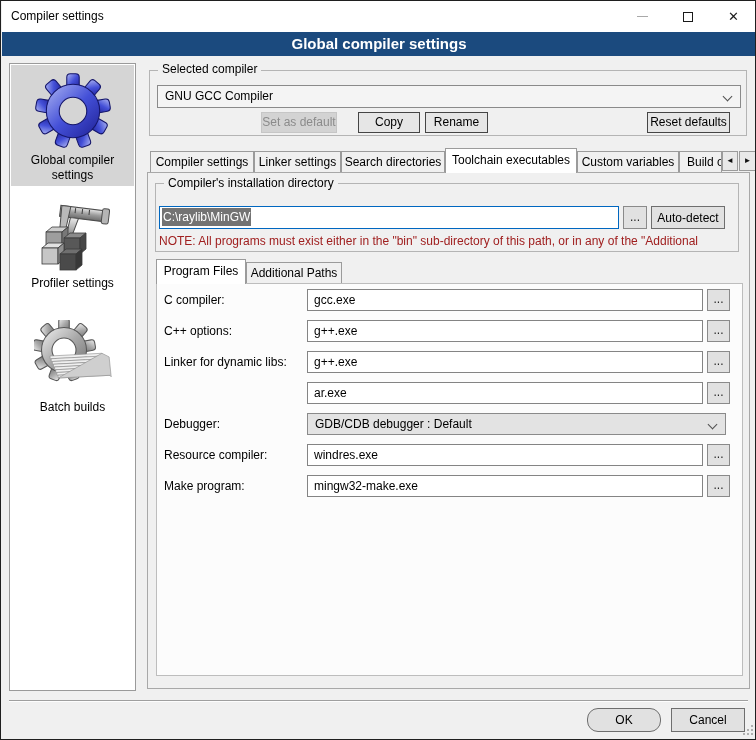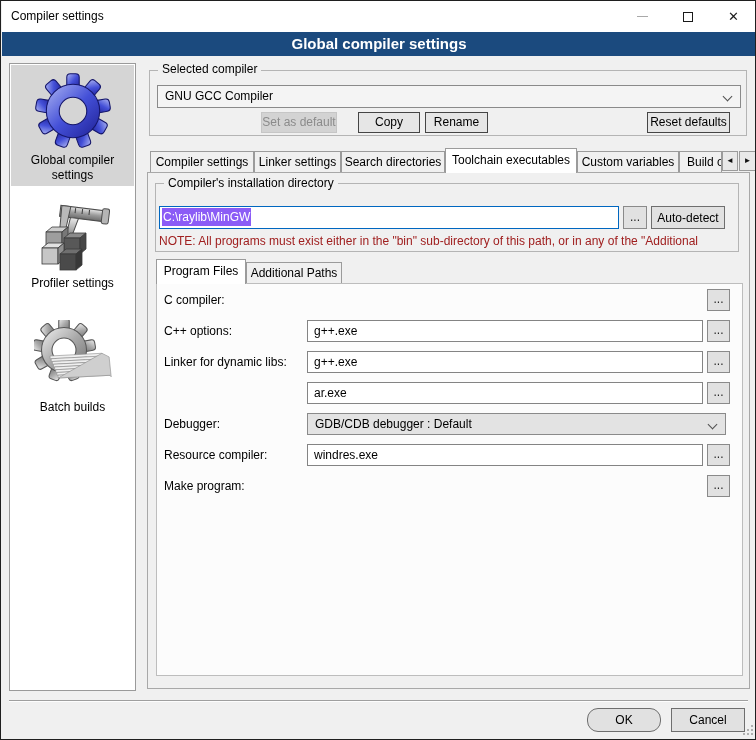--- a/index.html
+++ b/index.html
@@ -54,21 +54,21 @@
   .tab.inactive { top:3px; height:21px; line-height:21px; }
   .tab.active { top:0; height:25px; line-height:23px; background:#fff; z-index:3; }
   .tab-arrow { position:absolute; top:3px; width:16px; height:20px; background:#e9e9e9;
                border:1px solid #9b9b9b; text-align:center; line-height:18px; font-size:8px; color:#111; }
 
   
   .page { background:#f0f0f0; border:1px solid #a8a8a8; }
   .innerpage { background:#fcfcfc; border:1px solid #bdbdbd; }
 
   .note { color:#a02020; white-space:nowrap; overflow:hidden; }
-  .dirsel { background:#8b5cf6; color:#fff; padding:2px 1px; }
+  .dirsel { background:#737373; color:#fff; padding:2px 1px; }
   .dirbox { background:#fff; border:1px solid #0067c0; line-height:21px; padding-left:2px;
             overflow:hidden; white-space:nowrap; }
 
   .frm-label { line-height:22px; white-space:nowrap; }
   .frm-input { position:absolute; height:22px; width:396px; left:306px; }
   .divider { border-top:1px solid #9f9f9f; border-bottom:1px solid #fdfdfd; }
   .grip-dot { position:absolute; width:2px; height:2px; background:#b0b0b0; }
 </style>
 </head>
 <body>
@@ -233,20 +233,21 @@
   <div class="abs note" style="left:158px;top:233px;width:578px;height:15px;">NOTE: All programs must exist either in the "bin" sub-directory of this path, or in any of the "Additional</div>
 
   <div class="abs" style="left:0;top:258px;width:756px;height:25px;z-index:2;">
     <div class="tab active" style="left:155px;width:90px;">Program Files</div>
     <div class="tab inactive" style="left:245px;width:96px;">Additional Paths</div>
   </div>
 
   <div class="abs innerpage" style="left:155px;top:282px;width:587px;height:393px;"></div>
 
   <div class="abs frm-label" style="left:163px;top:288px;">C compiler:</div>
+  <input class="abs txt frm-input" style="top: 288px;" value="gcc.exe">
   <div class="abs browse" style="left:706px;top:288px;width:23px;height:22px;">...</div>
 
   <div class="abs frm-label" style="left:163px;top:319px;">C++ options:</div>
   <input class="abs txt frm-input" style="top: 319px;" value="g++.exe">
   <div class="abs browse" style="left:706px;top:319px;width:23px;height:22px;">...</div>
 
   <div class="abs frm-label" style="left:163px;top:350px;">Linker for dynamic libs:</div>
   <input class="abs txt frm-input" style="top: 350px;" value="g++.exe">
   <div class="abs browse" style="left:706px;top:350px;width:23px;height:22px;">...</div>
 
@@ -257,20 +258,21 @@
   <div class="abs combo grey" style="left:306px;top:412px;width:419px;height:22px;">
     <span>GDB/CDB debugger : Default</span>
     <span class="chev"></span>
   </div>
 
   <div class="abs frm-label" style="left:163px;top:443px;">Resource compiler:</div>
   <input class="abs txt frm-input" style="top: 443px;" value="windres.exe">
   <div class="abs browse" style="left:706px;top:443px;width:23px;height:22px;">...</div>
 
   <div class="abs frm-label" style="left:163px;top:474px;">Make program:</div>
+  <input class="abs txt frm-input" style="top: 474px;" value="mingw32-make.exe">
   <div class="abs browse" style="left:706px;top:474px;width:23px;height:22px;">...</div>
 
   <div class="abs divider" style="left:8px;top:699px;width:739px;height:2px;"></div>
   <div class="abs btn light" style="left:586px;top:707px;width:74px;height:24px;border-radius:11px;">OK</div>
   <div class="abs btn light" style="left:670px;top:707px;width:74px;height:24px;">Cancel</div>
 
   <div class="abs" style="left:742px;top:724px;width:12px;height:12px;">
     <span class="grip-dot" style="left:8px;top:8px;"></span>
     <span class="grip-dot" style="left:8px;top:4px;"></span>
     <span class="grip-dot" style="left:4px;top:8px;"></span>

